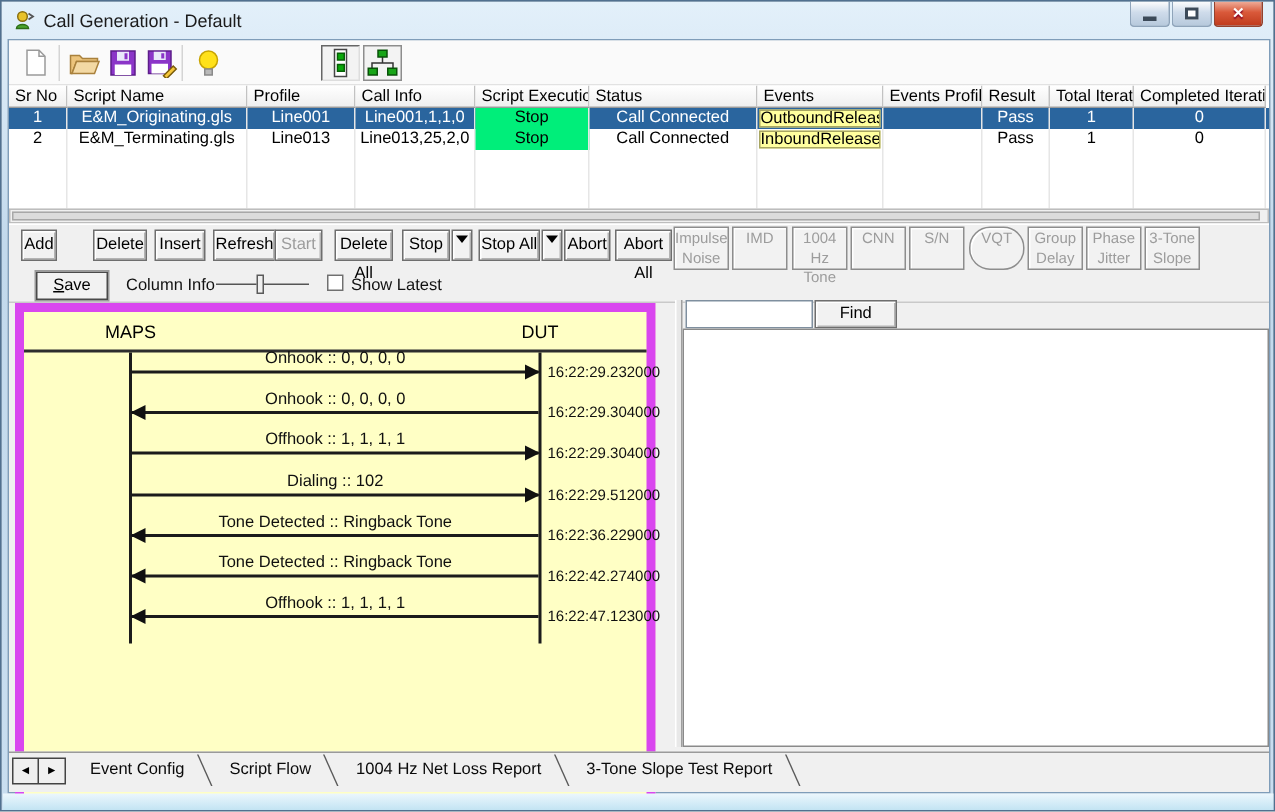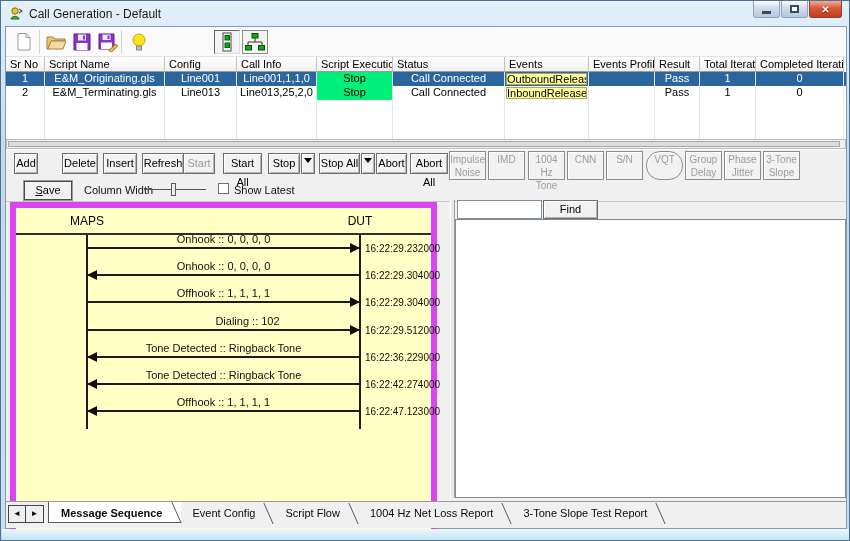--- a/index.html
+++ b/index.html
@@ -170,21 +170,21 @@
             <rect x="1.5" y="13.5" width="6" height="4.5" fill="#17a517" stroke="#0a520a"></rect>
             <rect x="14.5" y="13.5" width="6" height="4.5" fill="#17a517" stroke="#0a520a"></rect>
           </svg>
       </div>
     </div>
 
     <div class="grid">
       <div class="thead" id="thead">
           <div class="hcell" style="width: 39px;">Sr No</div>
           <div class="hcell" style="width: 120px;">Script Name</div>
-          <div class="hcell" style="width: 72px;">Config</div>
+          <div class="hcell" style="width: 72px;">Profile</div>
           <div class="hcell" style="width: 80px;">Call Info</div>
           <div class="hcell" style="width: 76px;">Script Execution</div>
           <div class="hcell" style="width: 112px;">Status</div>
           <div class="hcell" style="width: 84px;">Events</div>
           <div class="hcell" style="width: 66px;">Events Profile</div>
           <div class="hcell" style="width: 45px;">Result</div>
           <div class="hcell" style="width: 56px;">Total Iteratio...</div>
           <div class="hcell" style="width: 88px;">Completed Iterations</div>
         </div>
       <div id="tbody">
@@ -264,21 +264,21 @@
       <div class="thumb"></div>
     </div>
 
     <div class="ctrlpanel">
       <div id="btnrow">
           <div class="cbtn" style="left: 8px; width: 24px;">Add</div>
           <div class="cbtn" style="left: 56px; width: 36px;">Delete</div>
           <div class="cbtn" style="left: 97px; width: 34px;">Insert</div>
           <div class="cbtn" style="left: 136px; width: 42px;">Refresh</div>
           <div class="cbtn disabled" style="left: 177px; width: 32px;">Start</div>
-          <div class="cbtn" style="left: 217px; width: 39px;">Start All</div>
+          <div class="cbtn" style="left: 217px; width: 39px;">Delete All</div>
           <div class="cbtn" style="left: 262px; width: 32px;">Stop</div>
           <div class="cbtn" style="left: 295px; width: 14px;"><span class="dtri"></span></div>
           <div class="cbtn" style="left: 313px; width: 41px;">Stop All</div>
           <div class="cbtn" style="left: 355px; width: 14px;"><span class="dtri"></span></div>
           <div class="cbtn" style="left: 370px; width: 31px;">Abort</div>
           <div class="cbtn" style="left: 404px; width: 38px;">Abort All</div>
           <div class="mbtn" style="left: 443px;">Impulse
 Noise</div>
           <div class="mbtn" style="left: 482px;">IMD</div>
           <div class="mbtn" style="left: 522px;">1004 Hz
@@ -287,21 +287,21 @@
           <div class="mbtn" style="left: 600px;">S/N</div>
           <div class="mbtn" style="left: 640px; border-radius: 14px;">VQT</div>
           <div class="mbtn" style="left: 679px;">Group
 Delay</div>
           <div class="mbtn" style="left: 718px;">Phase
 Jitter</div>
           <div class="mbtn" style="left: 757px;">3-Tone
 Slope</div>
         </div>
       <div class="save-btn">Save</div>
-      <span class="cw-label">Column Width</span>
+      <span class="cw-label">Column Info</span>
       <div class="slider">
         <div class="track"></div>
         <div class="sthumb"></div>
       </div>
       <div class="chk"></div>
       <span class="sl-label">Show Latest</span>
     </div>
 
     <div class="seqpanel">
       <div class="seqhead" style="left:41px">MAPS</div>
@@ -318,21 +318,21 @@
           <div class="mlabel" style="top: 52px;">Onhook :: 0, 0, 0, 0</div>
           <div class="marrow left" style="top: 66px;">
             <span class="tri"></span>
           </div>
           <div class="mtime" style="top: 62px;">16:22:29.304000</div>
           <div class="mlabel" style="top: 79px;">Offhook :: 1, 1, 1, 1</div>
           <div class="marrow right" style="top: 93px;">
             <span class="tri"></span>
           </div>
           <div class="mtime" style="top: 89px;">16:22:29.304000</div>
-          <div class="mlabel" style="top: 107px; margin-left: 24px;">Dialing :: 102</div>
+          <div class="mlabel" style="top: 107px;">Dialing :: 102</div>
           <div class="marrow right" style="top: 121px;">
             <span class="tri"></span>
           </div>
           <div class="mtime" style="top: 117px;">16:22:29.512000</div>
           <div class="mlabel" style="top: 134px;">Tone Detected :: Ringback Tone</div>
           <div class="marrow left" style="top: 148px;">
             <span class="tri"></span>
           </div>
           <div class="mtime" style="top: 144px;">16:22:36.229000</div>
           <div class="mlabel" style="top: 161px;">Tone Detected :: Ringback Tone</div>
@@ -358,21 +358,20 @@
     <input class="findinput" value="" style="">
     <div class="findbtn">Find</div>
     <div class="resultpanel"></div>
 
     <div class="tabstrip">
       <div class="tabnav">
         <div class="nbtn">◄</div>
         <div class="nbtn">►</div>
       </div>
       <div class="tabs" id="tabs">
-          <div class="tab active">Message Sequence</div>
           <div class="tab">Event Config</div>
           <div class="tab">Script Flow</div>
           <div class="tab">1004 Hz Net Loss Report</div>
           <div class="tab">3-Tone Slope Test Report</div>
         </div>
     </div>
 
   </div>
 
   <div class="bottomband"></div>

